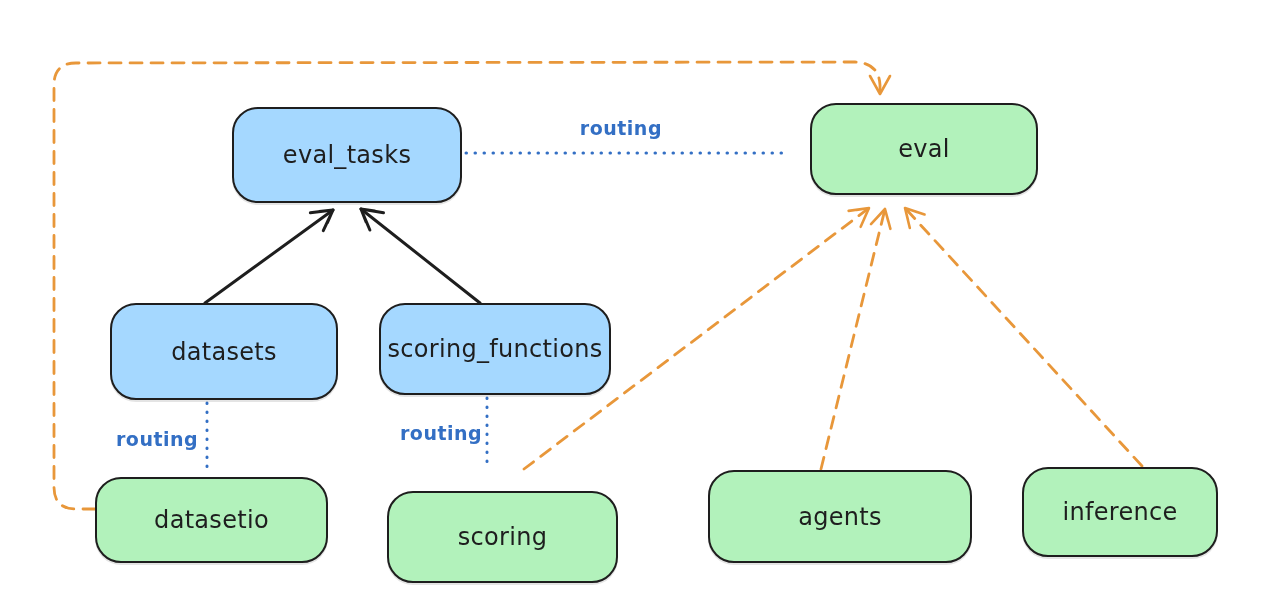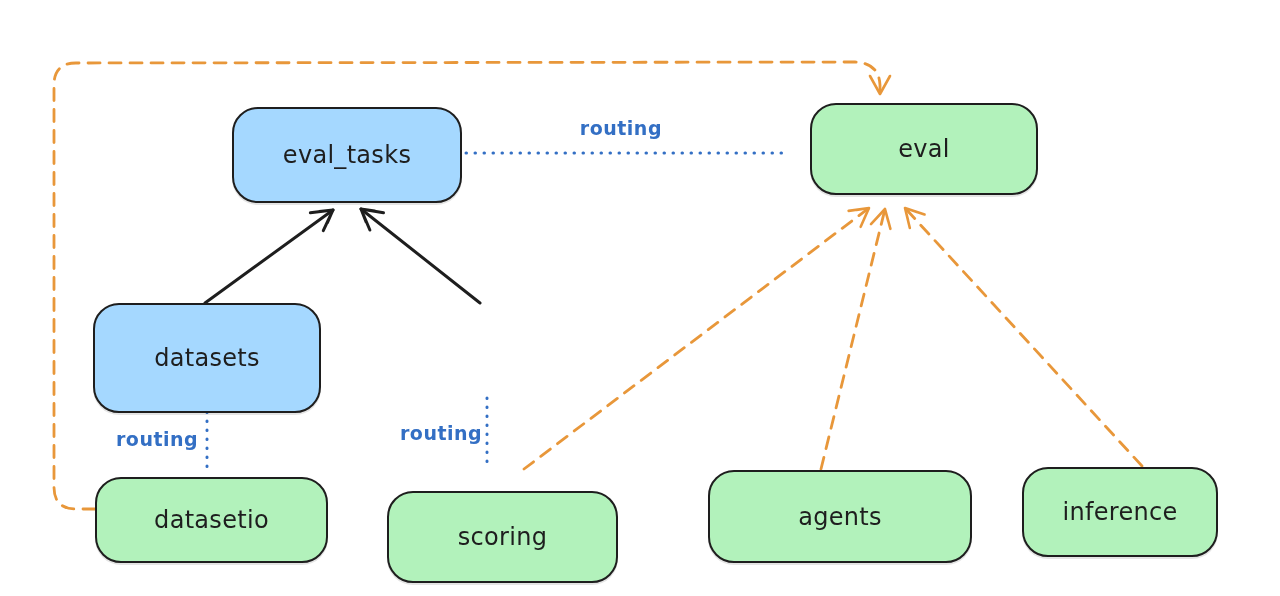--- a/index.html
+++ b/index.html
@@ -78,24 +78,27 @@
   </svg>
 
   <div class="node blue" style="left:232px; top:107px; width:230px; height:96px;">
     <span>eval_tasks</span>
   </div>
 
   <div class="node green" style="left:810px; top:103px; width:228px; height:92px;">
     <span>eval</span>
   </div>
 
-  <div class="node blue" style="left:93px; top:303px; width:228px; height:110px;">
+  <div class="node blue" style="left:110px; top:303px; width:228px; height:97px;">
     <span>datasets</span>
   </div>
 
+  <div class="node blue" style="left:379px; top:303px; width:232px; height:92px;">
+    <span>scoring_functions</span>
+  </div>
 
   <div class="node green" style="left:95px; top:477px; width:233px; height:86px;">
     <span>datasetio</span>
   </div>
 
   <div class="node green" style="left:387px; top:471px; width:231px; height:92px;margin-top:20px;">
     <span>scoring</span>
   </div>
 
   <div class="node green" style="left:708px; top:470px; width:264px; height:93px;">

